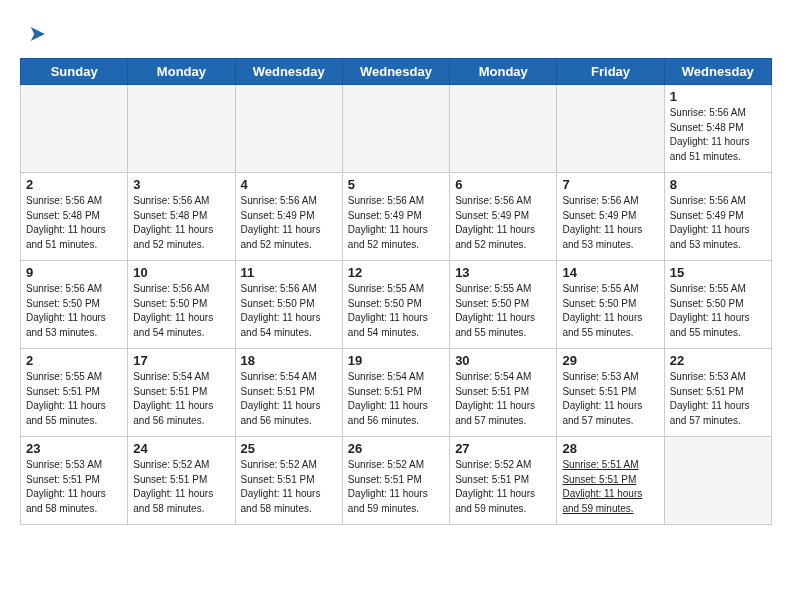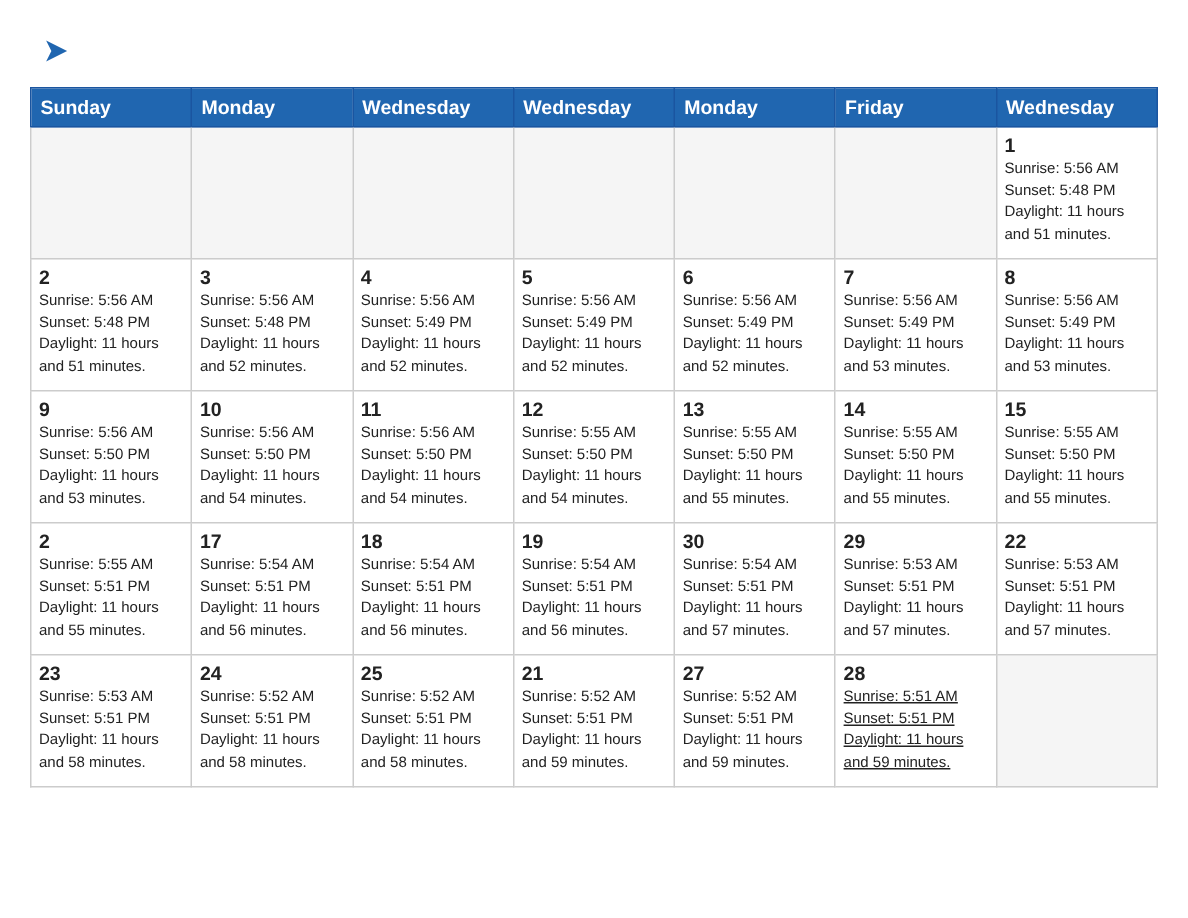--- a/index.html
+++ b/index.html
@@ -56,21 +56,21 @@
       width: 100%;
       border-collapse: collapse;
       table-layout: fixed;
     }
     .calendar th {
       background: #2066b0;
       color: #fff;
       font-size: 13px;
       font-weight: bold;
       padding: 5px 6px;
-      text-align: left;
+      text-align: center;
       border: 1px solid #1a55a0;
     }
     .calendar td {
       border: 1px solid #ccc;
       vertical-align: top;
       padding: 4px 5px;
       height: 88px;
       font-size: 10.5px;
       color: #222;
       background: #fff;
@@ -310,21 +310,21 @@
 and 58 minutes.</div>
           </td>
           <td>
             <span class="day-num">25</span>
             <div class="day-info" style="white-space: pre-line;">Sunrise: 5:52 AM
 Sunset: 5:51 PM
 Daylight: 11 hours
 and 58 minutes.</div>
           </td>
           <td>
-            <span class="day-num">21</span>
+            <span class="day-num">26</span>
             <div class="day-info" style="white-space: pre-line;">Sunrise: 5:52 AM
 Sunset: 5:51 PM
 Daylight: 11 hours
 and 59 minutes.</div>
           </td>
           <td>
             <span class="day-num">27</span>
             <div class="day-info" style="white-space: pre-line;">Sunrise: 5:52 AM
 Sunset: 5:51 PM
 Daylight: 11 hours

